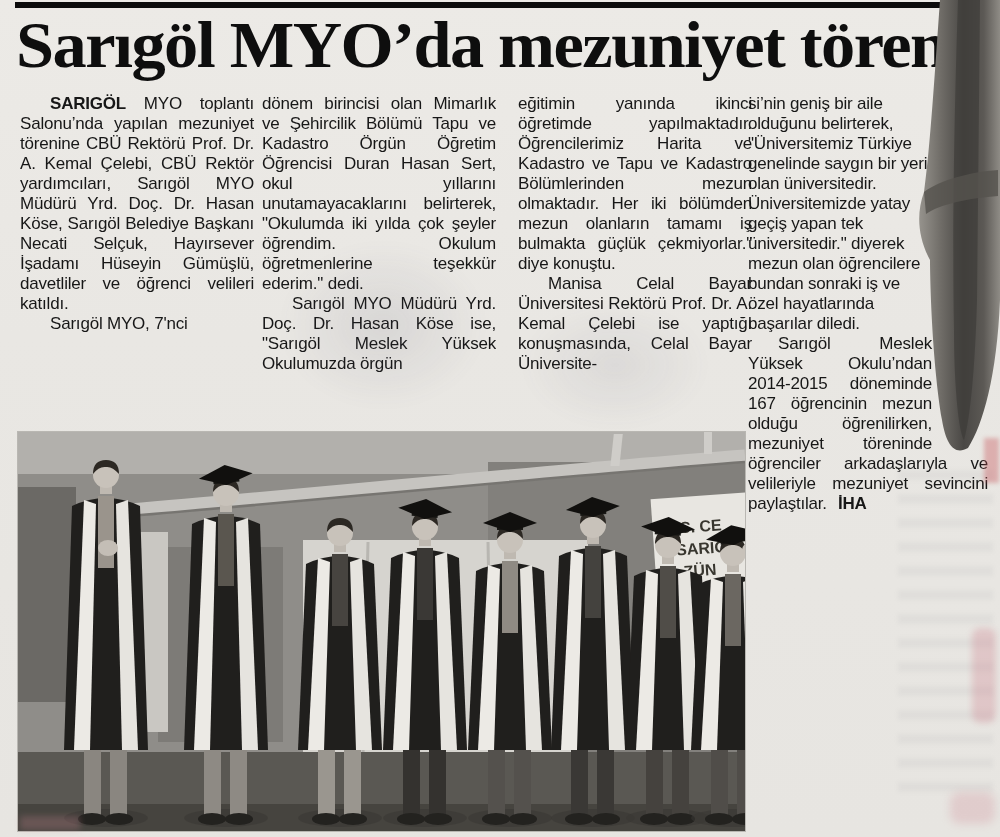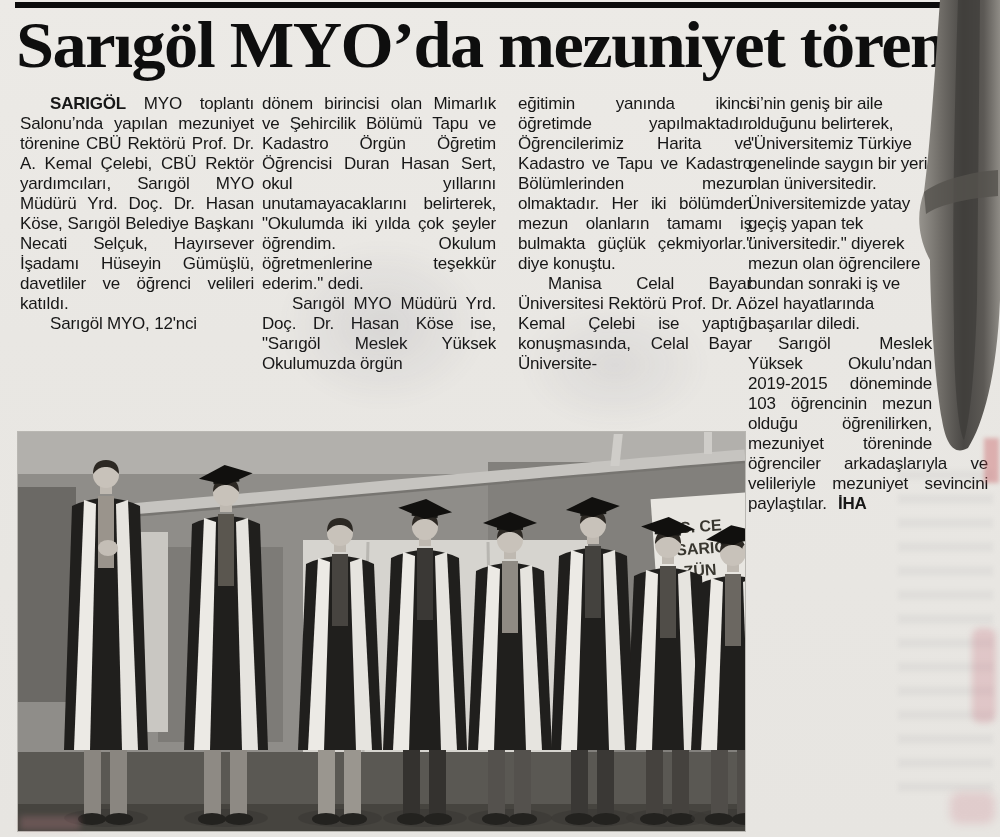--- a/index.html
+++ b/index.html
@@ -54,37 +54,37 @@
 <body>
 
 <div class="page">
 
   <div class="top-rule"></div>
 
   <h1 class="headline" style="transform: scaleX(1.03644);">Sarıgöl MYO’da mezuniyet töreni</h1>
 
   <div class="col" id="col1">
     <p class="indent"><b class="lead">SARIGÖL</b><span> MYO toplantı Salonu’nda yapılan mezuniyet törenine CBÜ Rektörü Prof. Dr. A. Kemal Çelebi, CBÜ Rektör yardımcıları, Sarıgöl MYO Müdürü Yrd. Doç. Dr. Hasan Köse, Sarıgöl Belediye Başkanı Necati Selçuk, Hayırsever İşadamı Hüseyin Gümüşlü, davetliler ve öğrenci velileri katıldı.</span></p>
-    <p class="indent">Sarıgöl MYO, 12'nci</p>
+    <p class="indent">Sarıgöl MYO, 7'nci</p>
   </div>
 
   <div class="col" id="col2">
     <p>dönem birincisi olan Mimarlık ve Şehircilik Bölümü Tapu ve Kadastro Örgün Öğretim Öğrencisi Duran Hasan Sert, okul yıllarını unutamayacaklarını belirterek, "Okulumda iki yılda çok şeyler öğrendim. Okulum öğretmenlerine teşekkür ederim." dedi.</p>
     <p class="indent">Sarıgöl MYO Müdürü Yrd. Doç. Dr. Hasan Köse ise, "Sarıgöl Meslek Yüksek Okulumuzda örgün</p>
   </div>
 
   <div class="col" id="col3">
     <p>eğitimin yanında ikinci öğretimde yapılmaktadır. Öğrencilerimiz Harita ve Kadastro ve Tapu ve Kadastro Bölümlerinden mezun olmaktadır. Her iki bölümden mezun olanların tamamı iş bulmakta güçlük çekmiyorlar." diye konuştu.</p>
     <p class="indent">Manisa Celal Bayar Üniversitesi Rektörü Prof. Dr. A. Kemal Çelebi ise yaptığı konuşmasında, Celal Bayar Üniversite-</p>
   </div>
 
   <div class="col" id="col4">
     <div class="curtain-float"></div>
     <p class="ragged">si’nin geniş bir aile olduğunu belirterek, "Üniversitemiz Türkiye genelinde saygın bir yeri olan üniversitedir. Üniversitemizde yatay geçiş yapan tek üniversitedir." diyerek mezun olan öğrencilere bundan sonraki iş ve özel hayatlarında başarılar diledi.</p>
-    <p class="indent"><span>Sarıgöl Meslek Yüksek Okulu’ndan 2019-2015 döneminde 103 öğrencinin mezun olduğu öğrenilirken, mezuniyet töreninde öğrenciler arkadaşlarıyla ve velileriyle mezuniyet sevincini paylaştılar.</span><b class="credit">İHA</b></p>
+    <p class="indent"><span>Sarıgöl Meslek Yüksek Okulu’ndan 2014-2015 döneminde 167 öğrencinin mezun olduğu öğrenilirken, mezuniyet töreninde öğrenciler arkadaşlarıyla ve velileriyle mezuniyet sevincini paylaştılar.</span><b class="credit">İHA</b></p>
   </div>
 
   <figure class="photo" aria-label="Black-and-white photograph of eight graduates in dark gowns with white stoles, several wearing mortarboard caps, standing in a row in front of a wall with white banners at the Sarıgöl MYO graduation ceremony.">
     <svg width="727" height="399" viewBox="0 0 727 399" xmlns="http://www.w3.org/2000/svg">
 
       <g>
         <rect x="0" y="0" width="727" height="399" fill="#8f8d89"></rect>
         <rect x="0" y="0" width="727" height="42" fill="#b2b0ac"></rect>
         <rect x="470" y="30" width="257" height="300" fill="#82807c"></rect>
         <rect x="0" y="55" width="58" height="215" fill="#6b6965"></rect>

